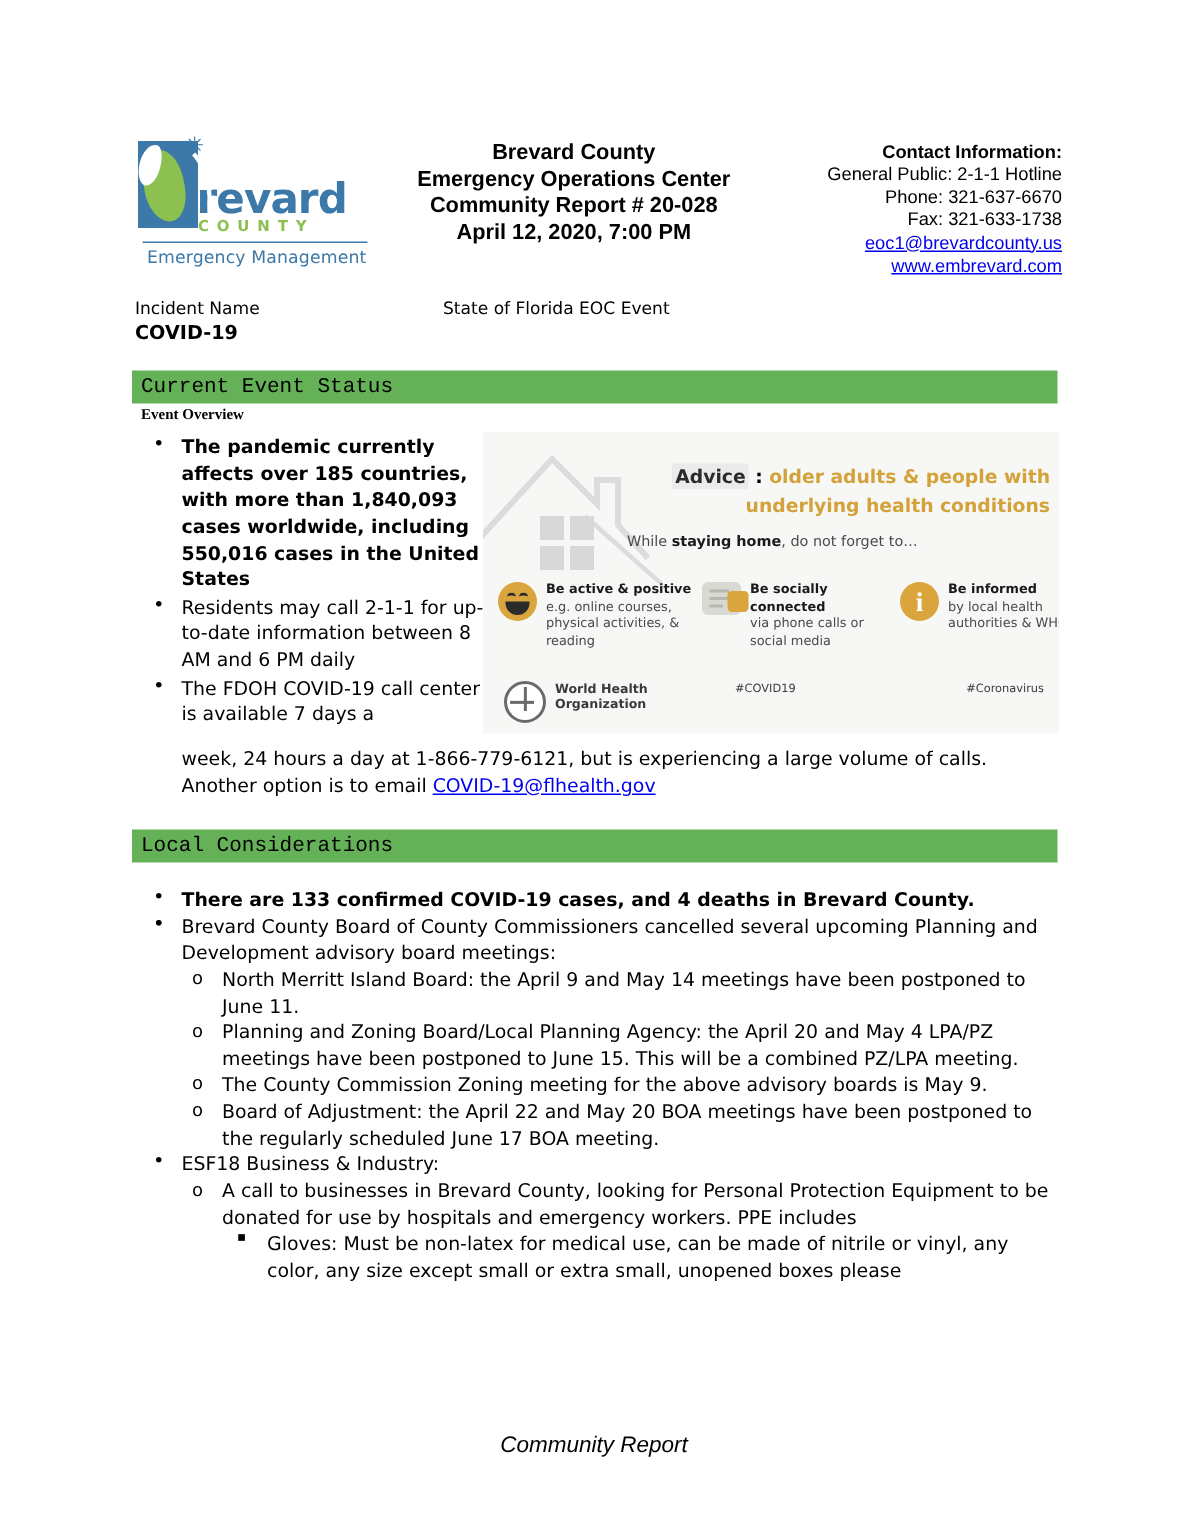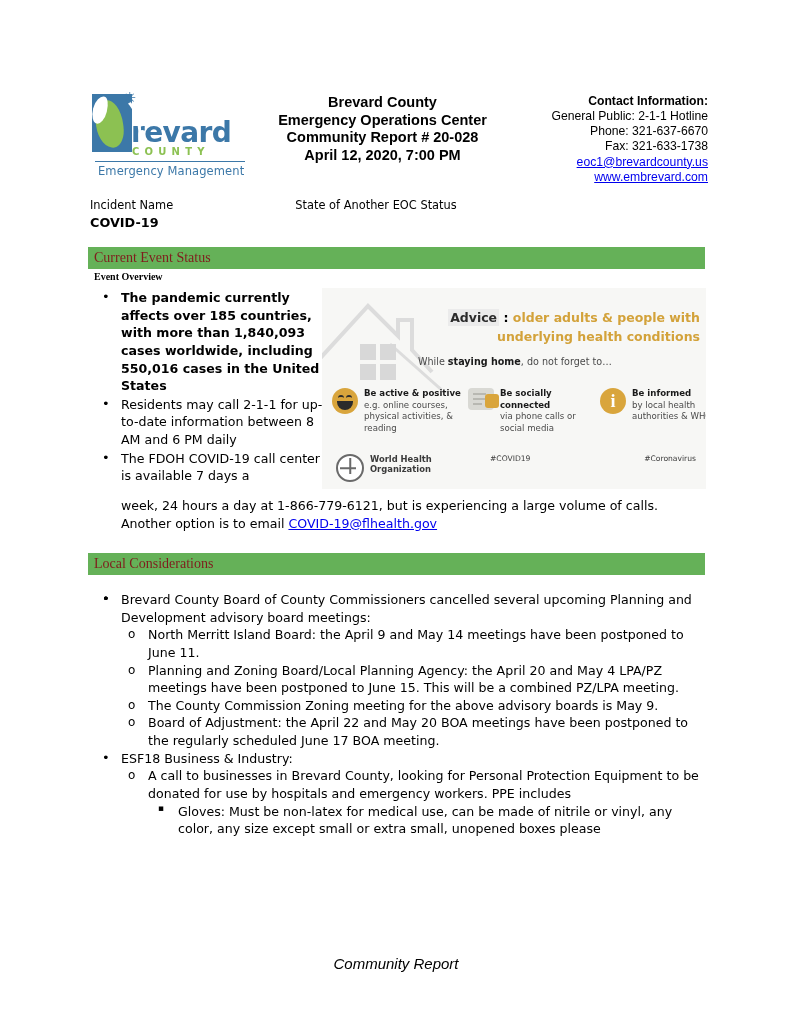--- a/index.html
+++ b/index.html
@@ -165,22 +165,22 @@
   }
   .status-val.bold { font-weight: bold; font-size: 12.8px; }
 
   
   .sect-bar {
     position: absolute;
     left: 88px;
     width: 617px;
     height: 22px;
     background: #65B158;
-    color: #7f1d1d;
-    font-family: Liberation Serif, serif;
+    color: #000000;
+    font-family: Liberation Mono, monospace;
     font-size: 14px;
     line-height: 22px;
     padding-left: 6px;
     box-sizing: border-box;
   }
   #bar-current { top: 247px; }
   #bar-local   { top: 553px; }
 
   .subhead {
     position: absolute;
@@ -441,21 +441,21 @@
       <div><a class="link" href="#">www.embrevard.com</a></div>
     </div>
   </div>
 
   <div class="status-row">
     <div class="status-col c1">
       <div class="status-lbl">Incident Name</div>
       <div class="status-val bold">COVID-19</div>
     </div>
     <div class="status-col c3">
-      <div class="status-lbl">State of Another EOC Status</div>
+      <div class="status-lbl">State of Florida EOC Event</div>
     </div>
   </div>
 
   <div class="sect-bar" id="bar-current">Current Event Status</div>
 
   <div class="subhead">Event Overview</div>
 
   <ul class="bl col-left">
     <li class="b1">
       <span class="mk">•</span>
@@ -543,20 +543,21 @@
       <div class="who-tag1">#COVID19</div>
       <div class="who-tag2">#Coronavirus</div>
     </div>
   </div>
 
   <div class="sect-bar" id="bar-local">Local Considerations</div>
 
   <ul class="bl local-list">
     <li class="b1">
       <span class="mk">•</span>
+      <span class="bold">There are 133 confirmed COVID-19 cases, and 4 deaths in Brevard County.</span>
     </li>
     <li class="b1">
       <span class="mk">•</span>
     </li>
     <li class="b1">
       <span class="mk">•</span>
       <span>Brevard County Board of County Commissioners cancelled several upcoming Planning and Development advisory board meetings:</span>
     </li>
     <li class="b2">
       <span class="mk">o</span>

